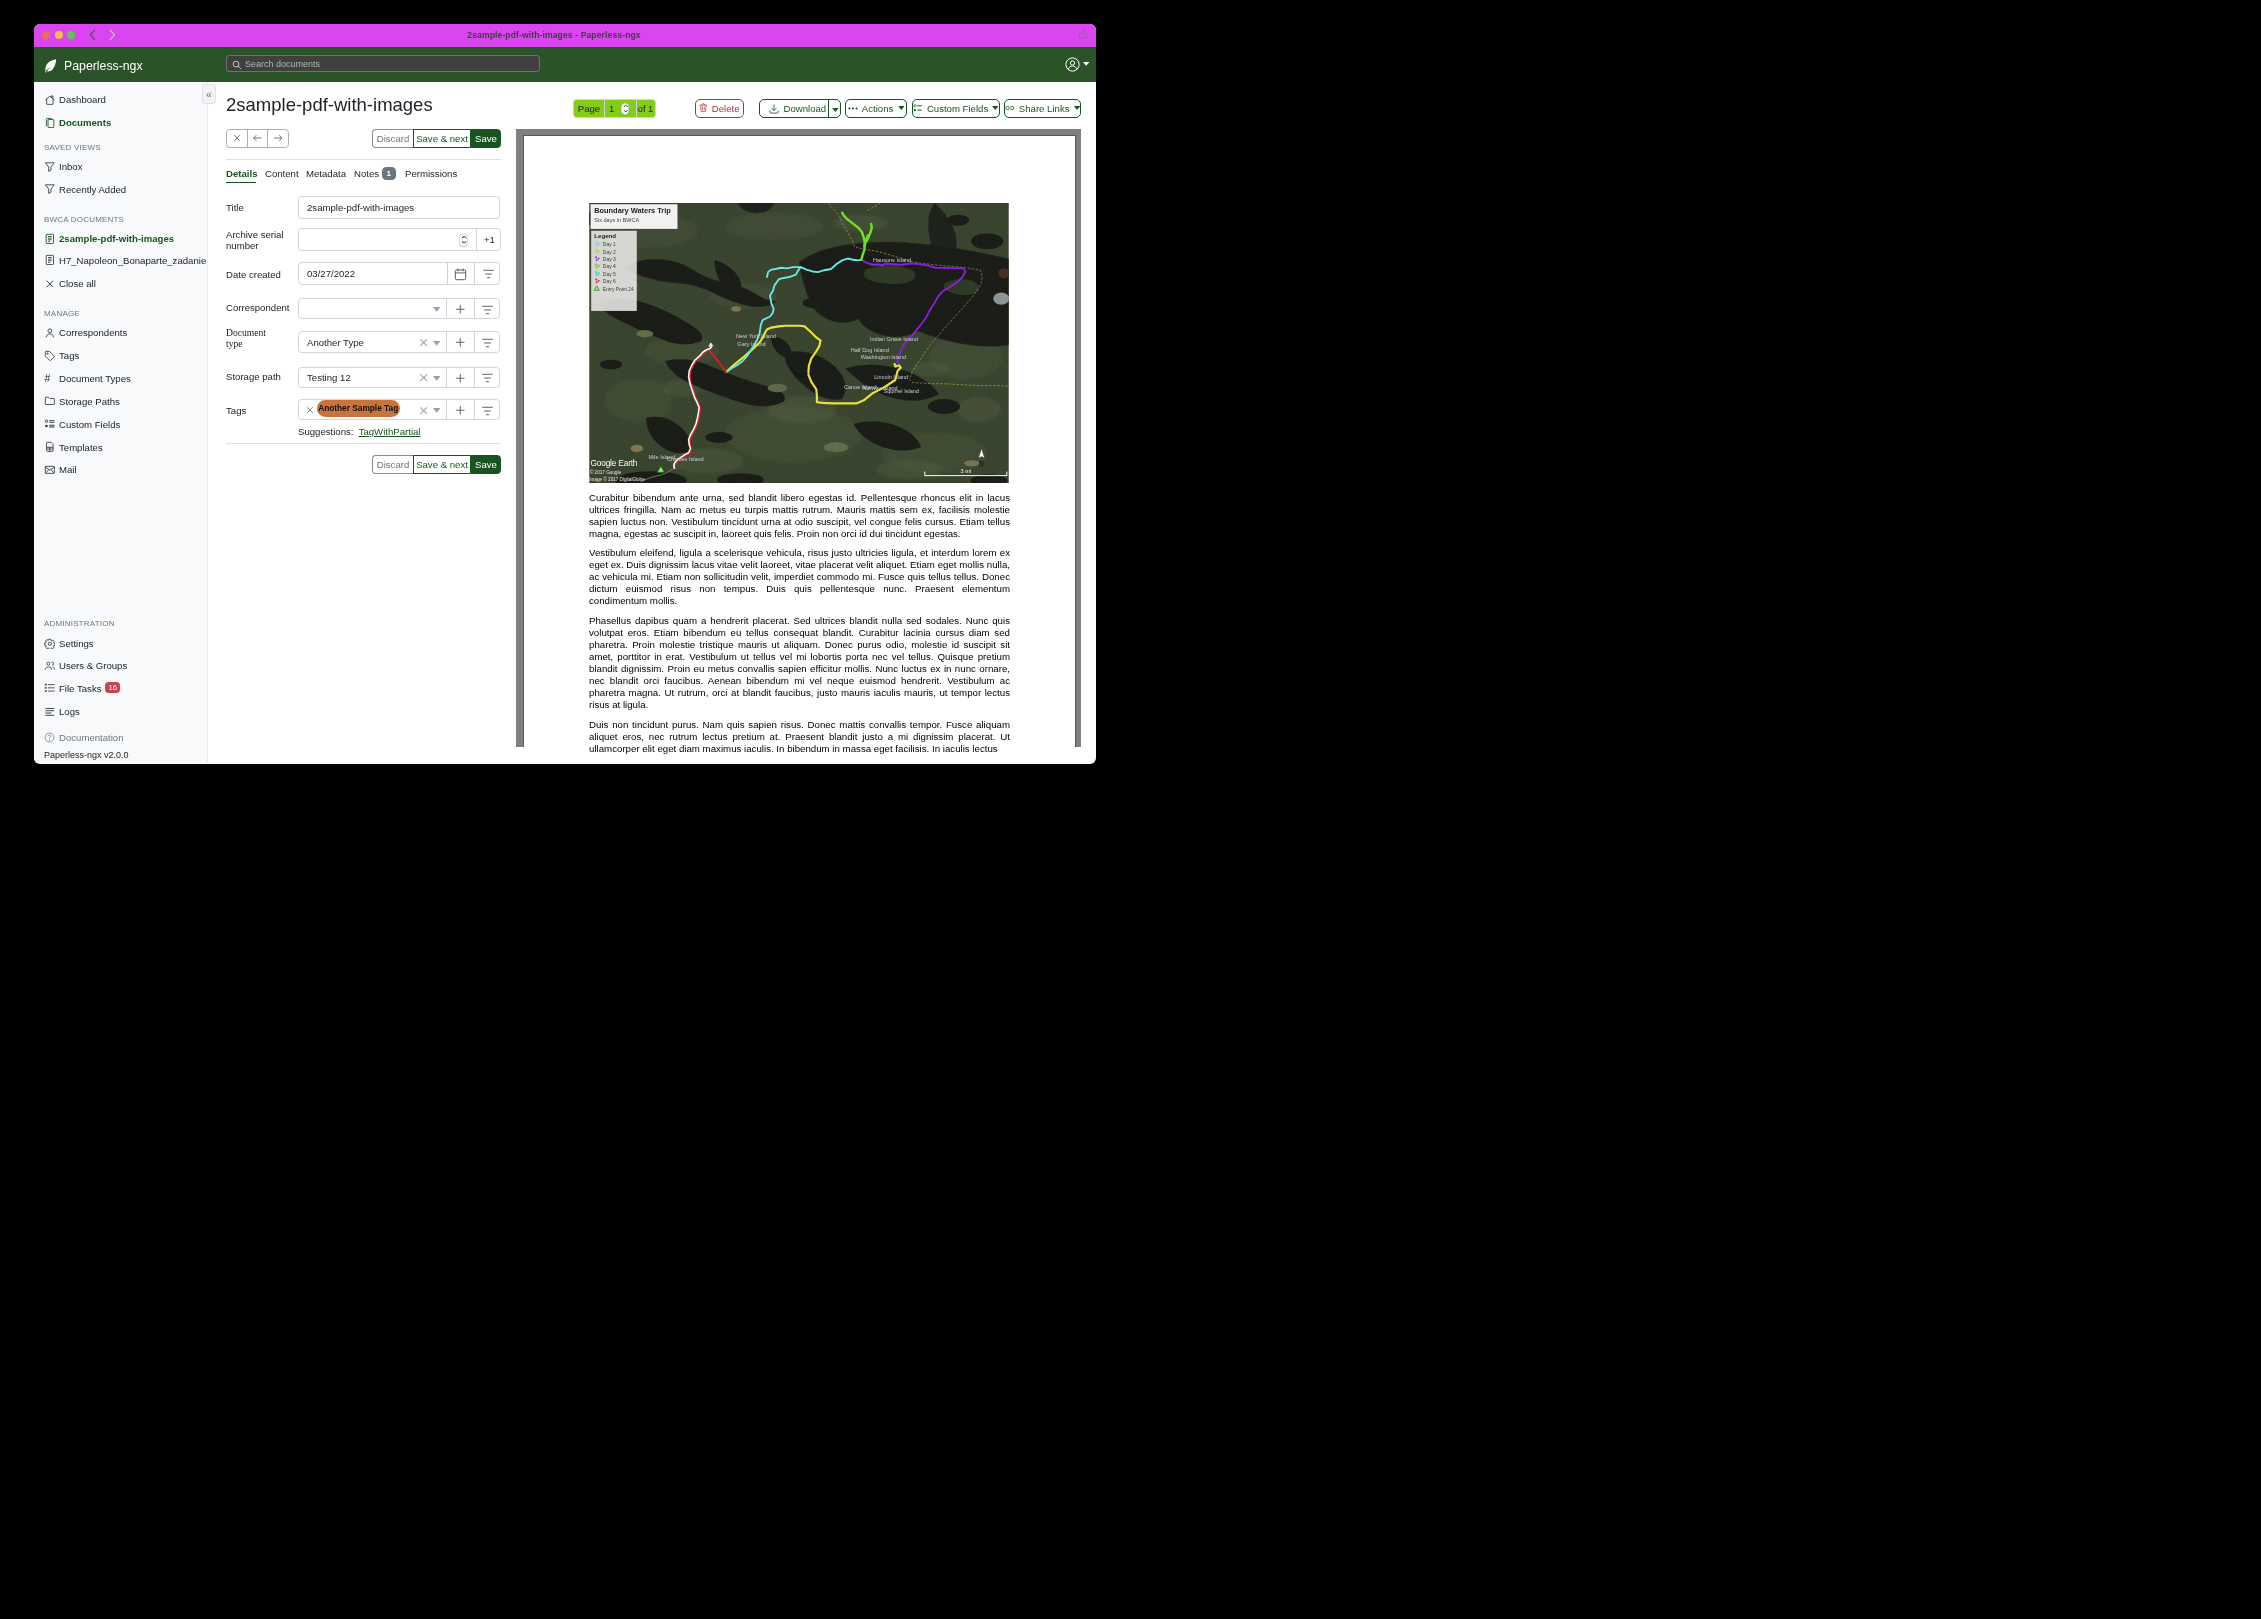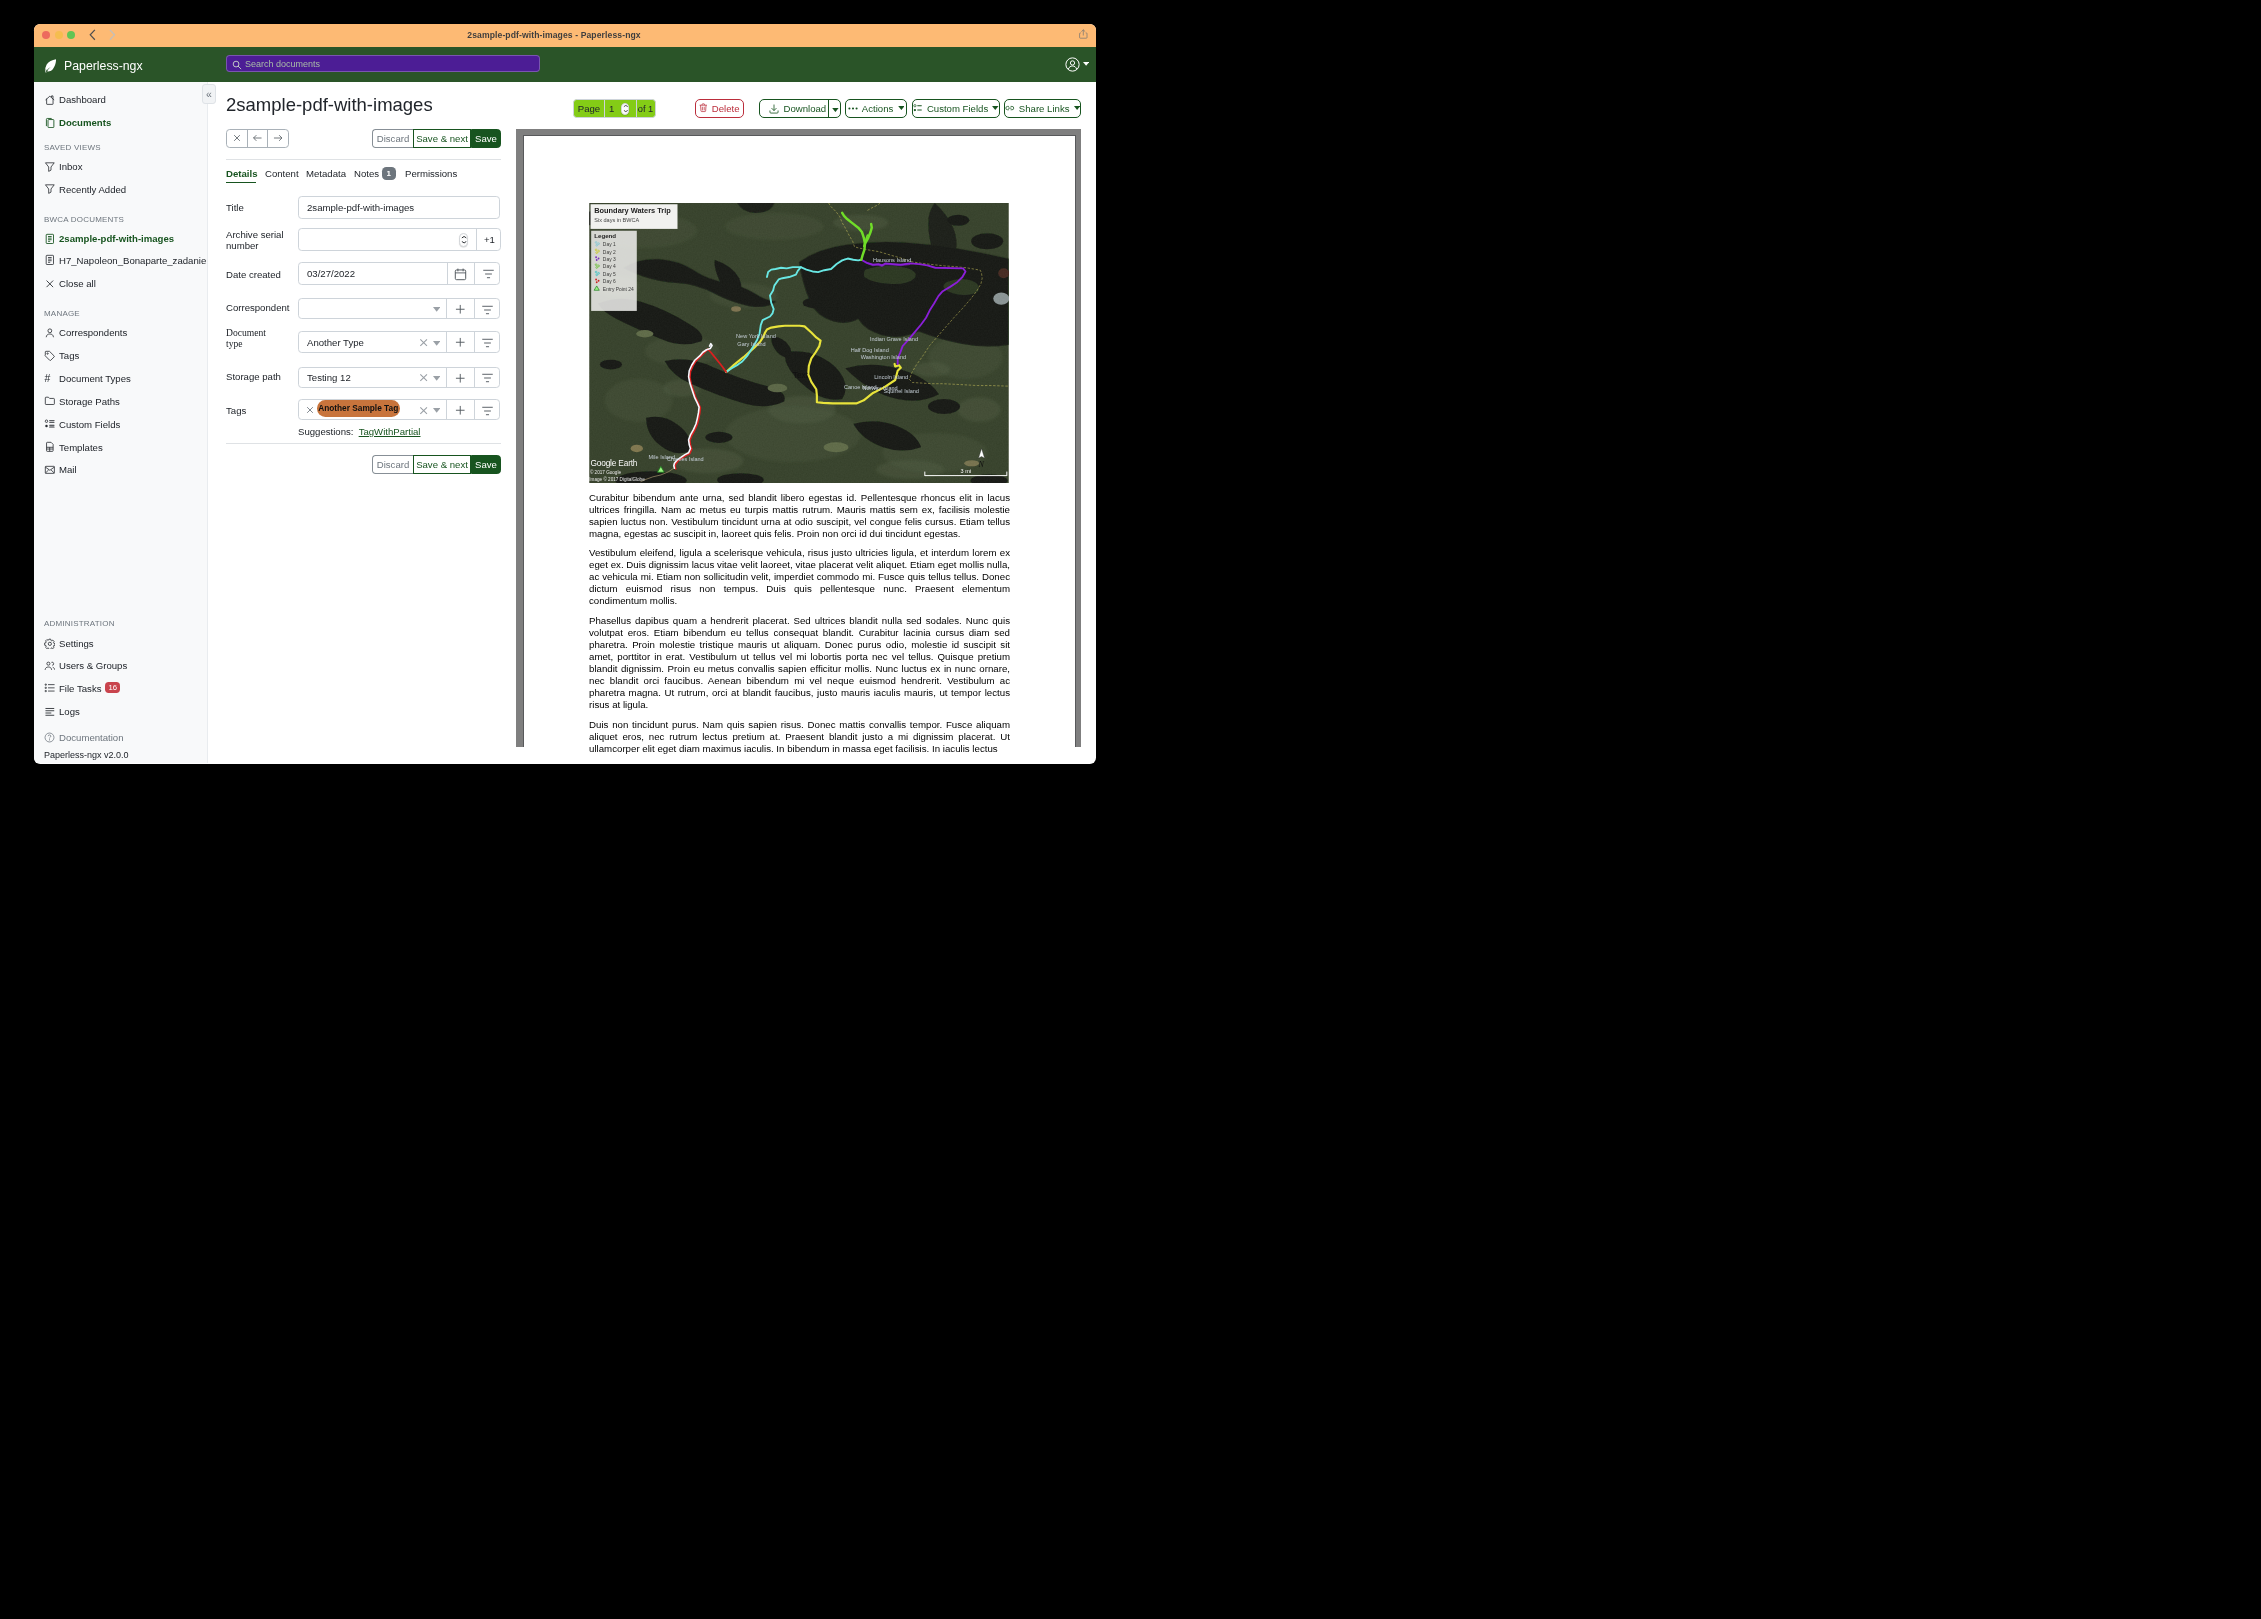--- a/index.html
+++ b/index.html
@@ -1,32 +1,32 @@
 <!DOCTYPE html>
 <html style="font-size:10px"><head>
 <meta charset="utf-8">
 <style>
 * { margin:0; padding:0; box-sizing:border-box; }
 html,body { width:1131px; height:810px; background:#000; font-family:"Liberation Sans", sans-serif; }
 .abs { position:absolute; }
 .win { position:absolute; left:34px; top:23.6px; width:1062px; height:740px;
   border-radius:6.2px; overflow:hidden; background:#fff; }
 
-.tbar { position:absolute; left:0; top:0; width:100%; height:25px; background:#fdba74; }
+.tbar { position:absolute; left:0; top:0; width:100%; height:25px; background:#d946ef; }
 .tl { position:absolute; top:7.5px; width:8.1px; height:8.1px; border-radius:50%; }
 .tl.r { left:8px; background:#ec6a5e; }
 .tl.y { left:20.6px; background:#f5bd4f; }
 .tl.g { left:33px; background:#61c454; }
 .wtitle { position:absolute; top:6.5px; left:378px; width:284px; text-align:center;
   font-size:8.6px; font-weight:700; color:#3e3e3e; letter-spacing:0.1px; }
 
 .nbar { position:absolute; left:0; top:23.5px; width:100%; height:35px; background:#2a5428; }
 .brand { position:absolute; left:30px; top:12px; font-size:12.3px; color:#fff; }
 .search { position:absolute; left:192px; top:8.3px; width:314px; height:17px;
-  background:#4c1d95; border:0.6px solid rgba(255,255,255,.25); border-radius:3.7px; }
+  background:#404040; border:0.6px solid rgba(255,255,255,.25); border-radius:3.7px; }
 .search .ph { position:absolute; left:18px; top:2.8px; font-size:9px; color:#a9bca7; }
 
 .sbar { position:absolute; left:0; top:58px; width:174px; height:681px;
   background:#f8f9fa; border-right:0.6px solid #e9ecef; }
 .sitem { position:absolute; left:25px; font-size:9.6px; color:#21252b; white-space:nowrap; }
 .shead { position:absolute; left:10px; font-size:8px; font-weight:400; color:#6d757d; letter-spacing:0.2px; white-space:nowrap; }
 .sic { position:absolute; left:9.5px; width:11.7px; height:11.7px; }
 .grn { color:#17541f !important; font-weight:700; }
 
 .h2t { position:absolute; left:192px; top:70px; font-size:18.5px; font-weight:500; color:#21252b;}

